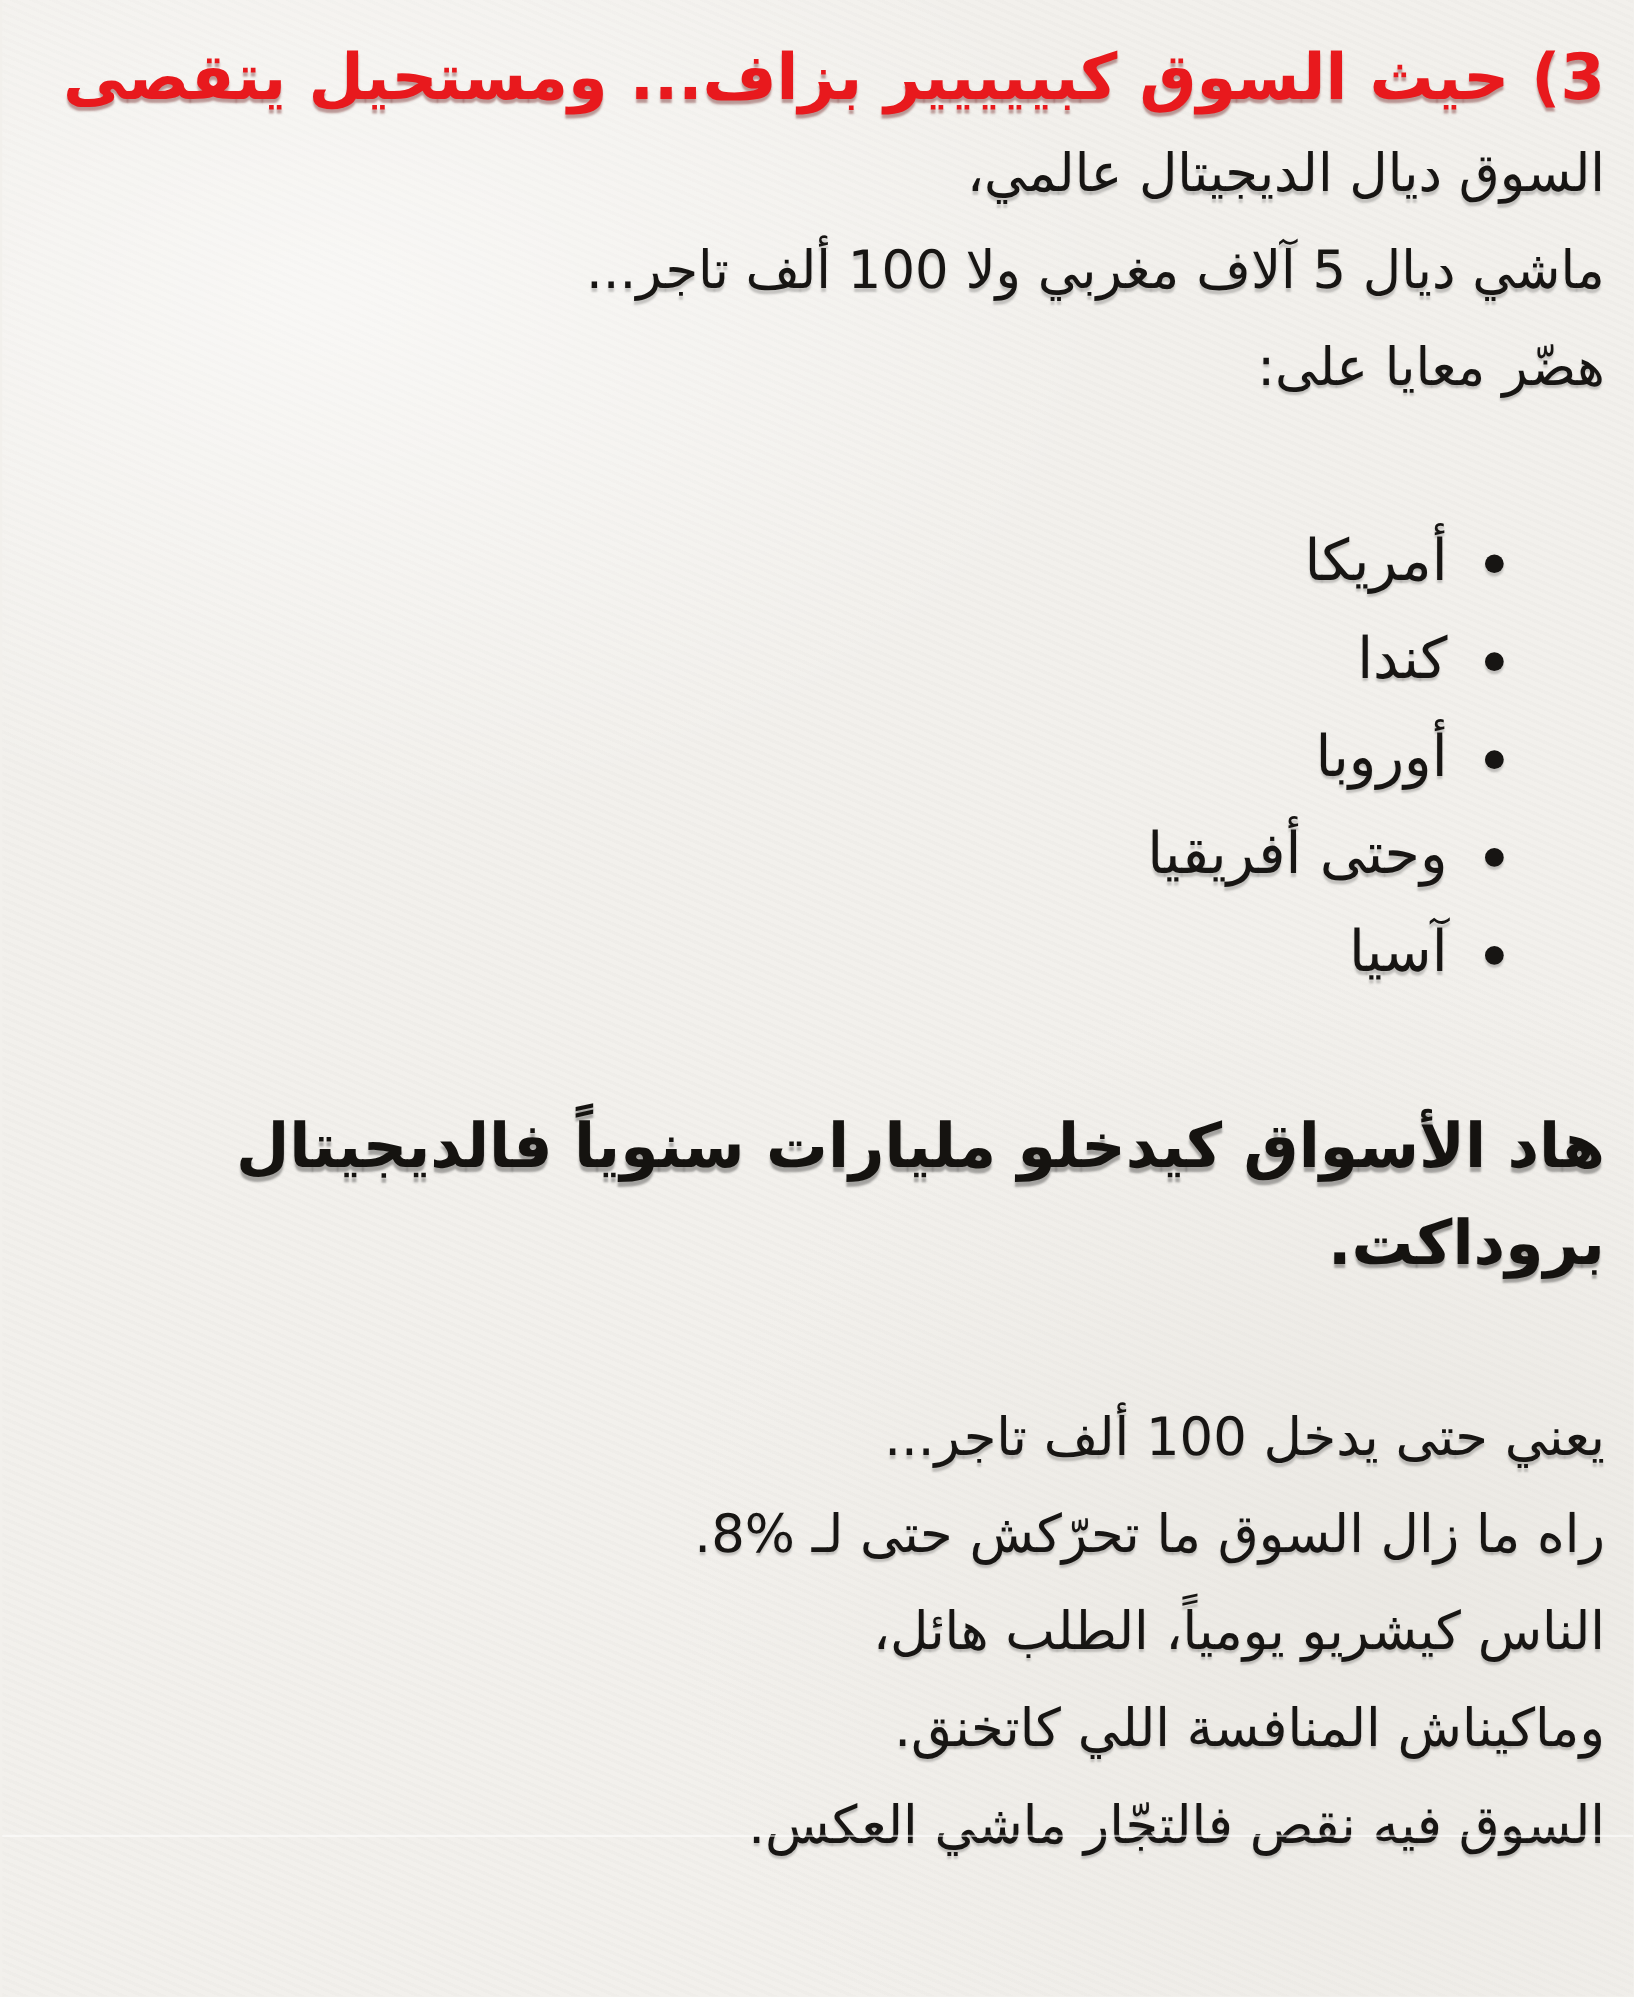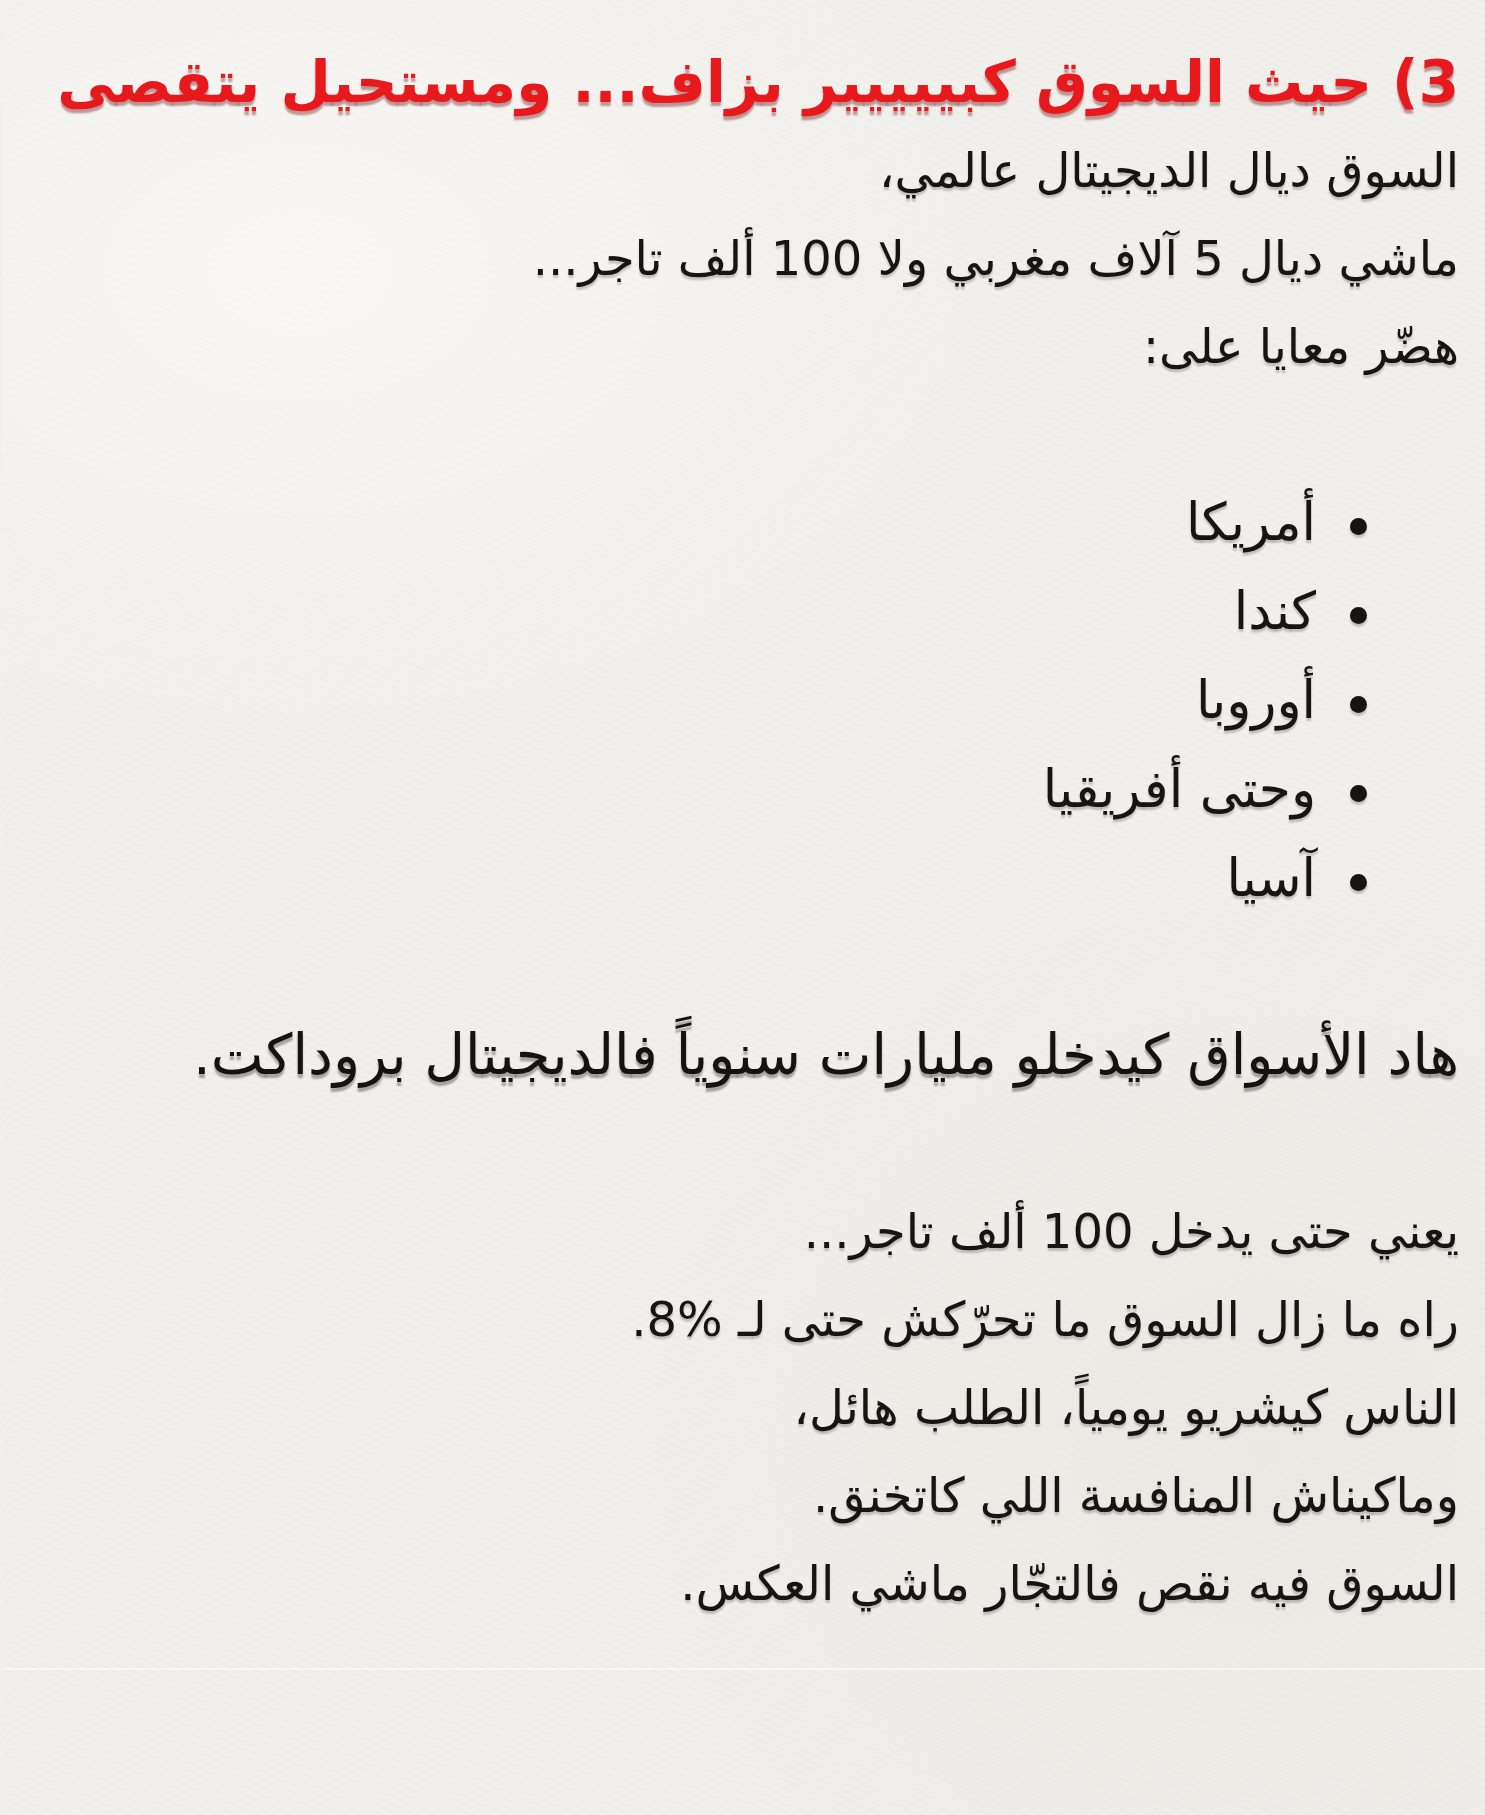--- a/index.html
+++ b/index.html
@@ -12,21 +12,21 @@
     overflow: hidden;
     background: #f2f0ec;
     font-family: "DejaVu Sans", sans-serif;
     direction: rtl;
   }
   .canvas {
     position: relative;
     width: 1483px;
     height: 1815px;
     box-sizing: border-box;
-    padding: 12px 26px 0 60px;
+    padding: 0 26px 0 60px;
     background:
       radial-gradient(1200px 800px at 20% 15%, rgba(255,255,255,0.5), rgba(255,255,255,0) 60%),
       radial-gradient(1000px 900px at 85% 80%, rgba(222,219,212,0.35), rgba(222,219,212,0) 65%),
       repeating-linear-gradient(23deg, rgba(0,0,0,0.012) 0 3px, rgba(255,255,255,0.012) 3px 7px),
       #f2f0ec;
     text-align: right;
   }
   .line {
     white-space: nowrap;
     line-height: 88px;
@@ -64,21 +64,21 @@
     height: 17px;
     border-radius: 50%;
     background: #171513;
     vertical-align: middle;
     margin-left: 34px;
     box-shadow: 0 3px 2px rgba(0,0,0,0.20);
   }
   .highlight {
     margin: 88px 0 0 0;
     font-size: 56px;
-    font-weight: normal;
+    font-weight: bold;
     line-height: 88px;
     color: #151310;
     text-shadow: 0 4px 2px rgba(0,0,0,0.32);
     max-width: 1360px;
     margin-right: 0;
     margin-left: auto;
   }
   .outro { margin: 88px 0 0 0; }
   .faint-rule {
     position: absolute;

